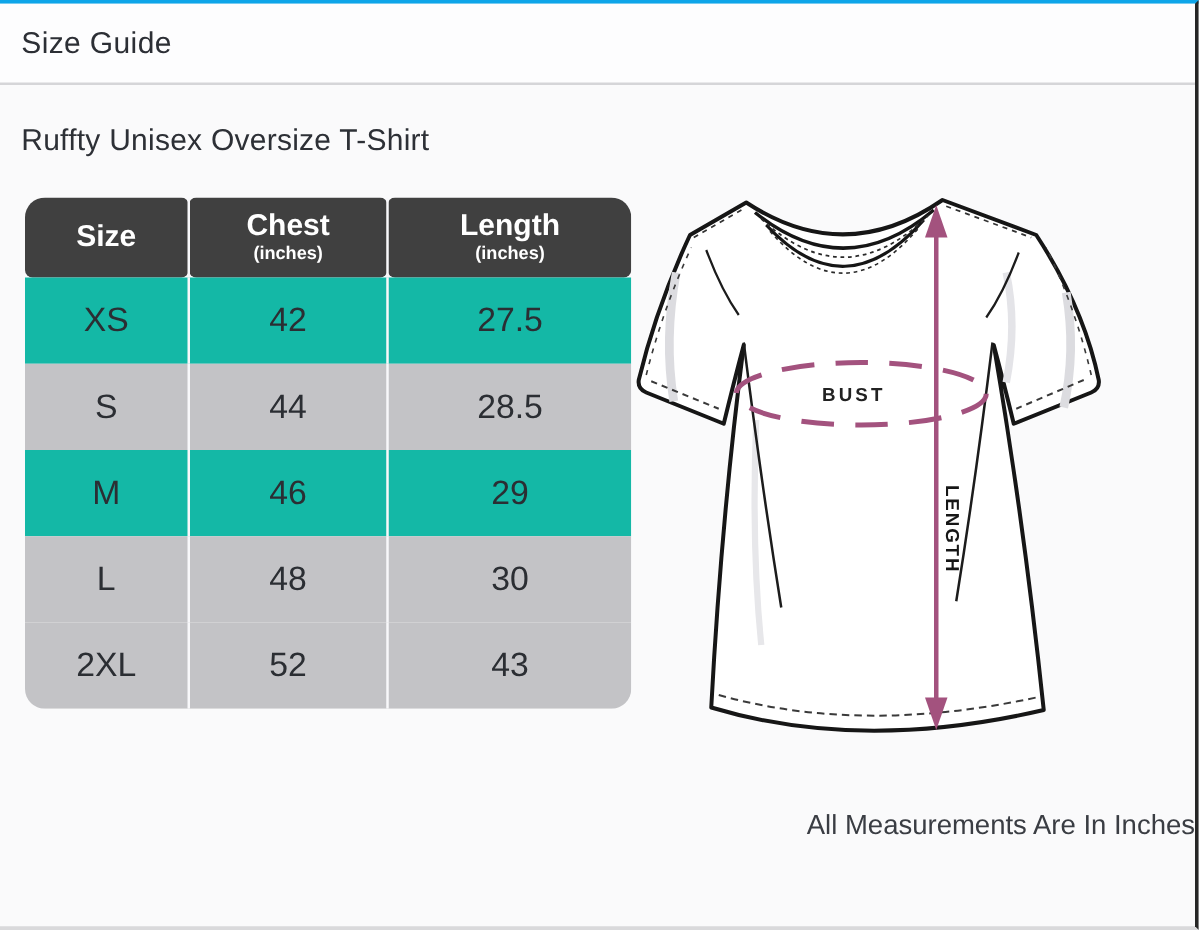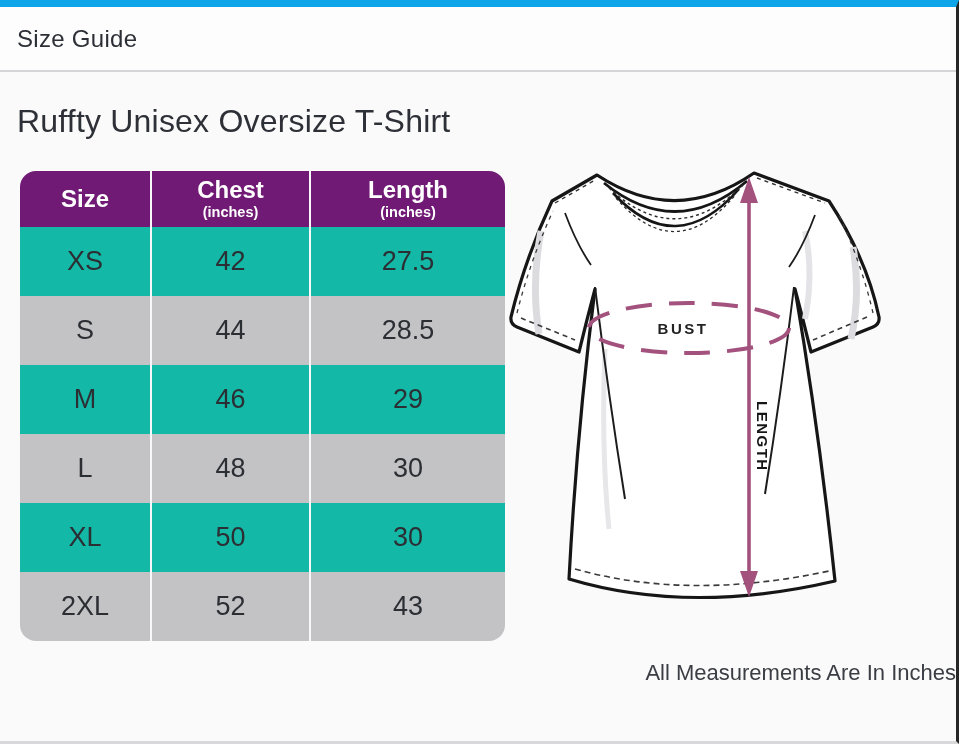--- a/index.html
+++ b/index.html
@@ -8,21 +8,21 @@
     overflow: hidden;
     font-family: "Liberation Sans", sans-serif;
     background: #fafafb;
     box-sizing: border-box;
   }
   .app {
     position: relative;
     width: 959px; height: 744px;
     box-sizing: border-box;
     background: #fafafb;
-    border-top: 7px solid #0ea5e9;
+    border-top: 3px solid #0ea5e9;
     border-right: 3px solid #262626;
     border-bottom: 3px solid #d9d9db;
   }
   
   .topbar {
     height: 65px;
     background: #fdfdfe;
     border-bottom: 2px solid #d5d5d8;
     display: flex;
     align-items: center;
@@ -31,21 +31,21 @@
   }
   .page-title {
     font-size: 24px;
     font-weight: 500;
     color: #2c2f35;
     letter-spacing: 0.3px;
   }
   
   .product-title {
     margin: 31px 0 0 17px;
-    font-size: 32px;
+    font-size: 24px;
     font-weight: 500;
     color: #2d3036;
     letter-spacing: 0.2px;
   }
   
   .content {
     display: flex;
     align-items: flex-start;
     margin-top: 31px;
   }
@@ -60,21 +60,21 @@
   table.size-table {
     border-collapse: collapse;
     table-layout: fixed;
     width: 485px;
   }
   .size-table th, .size-table td {
     text-align: center;
     vertical-align: middle;
     padding: 0;
   }
-  .size-table th { height: 56px; background: #701a75; color: #ffffff; }
+  .size-table th { height: 64px; background: #404040; color: #ffffff; border-radius: 6px; }
   .size-table td {
     height: 69px;
     font-size: 27px;
     color: #2b2e33;
     font-weight: 400;
   }
   .size-table th + th, .size-table td + td { border-left: 2px solid #f8f8fa; }
   .th-main { display: block; font-size: 24px; font-weight: 700; line-height: 26px; }
   .th-sub  { display: block; font-size: 14.5px; font-weight: 700; line-height: 17px; margin-top: 1px; }
   tr.row-light td { background: #14b8a6; }
@@ -151,25 +151,20 @@
             <tr class="row-light">
               <td>M</td>
               <td>46</td>
               <td>29</td>
             </tr>
             <tr class="row-dark">
               <td>L</td>
               <td>48</td>
               <td>30</td>
             </tr>
-            <tr class="row-light">
-              <td>XL</td>
-              <td>50</td>
-              <td>30</td>
-            </tr>
             <tr class="row-dark">
               <td>2XL</td>
               <td>52</td>
               <td>43</td>
             </tr>
           </tbody>
       </table>
     </div>
 
     <div class="diagram-col">

